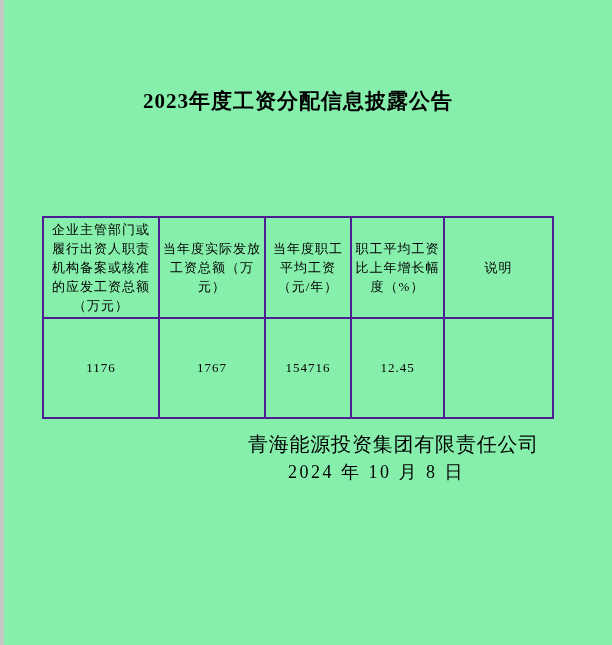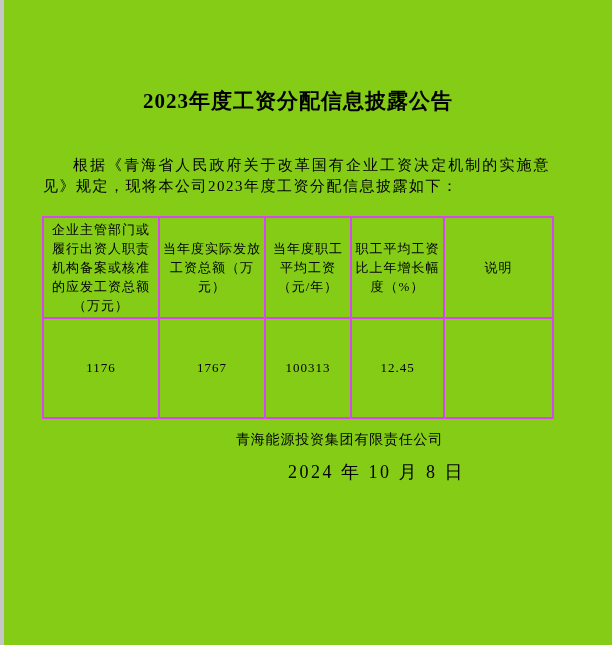--- a/index.html
+++ b/index.html
@@ -4,21 +4,21 @@
 <style>
   html, body {
     margin: 0;
     padding: 0;
     background: #ffffff;
   }
   .page {
     position: relative;
     width: 612px;
     height: 645px;
-    background: #84cc16;
+    background: #86efac;
     overflow: hidden;
     font-family: "Liberation Serif", "DejaVu Serif", serif;
     color: #000000;
   }
   .edge-strip {
     position: absolute;
     left: 0;
     top: 0;
     width: 4px;
     height: 645px;
@@ -48,21 +48,21 @@
   }
   table.doc-table {
     position: absolute;
     top: 216px;
     left: 42px;
     width: 510px;
     border-collapse: collapse;
     table-layout: fixed;
   }
   .doc-table th, .doc-table td {
-    border: 2px solid #d946ef;
+    border: 2px solid #4c1d95;
     text-align: center;
     vertical-align: middle;
     font-weight: normal;
     padding: 2px 3px;
     overflow: hidden;
   }
   .doc-table tr.header-row th {
     height: 92px;
     font-size: 13px;
     line-height: 19px;
@@ -71,21 +71,22 @@
   .doc-table tr.data-row td {
     height: 94px;
     font-size: 13px;
     letter-spacing: 1px;
   }
   .sign-company {
     position: absolute;
     top: 431px;
     left: 236px;
     width: 315px;
-    font-size: 14px;
+    text-align: center;
+    font-size: 20px;
     letter-spacing: 0.8px;
     white-space: nowrap;
   }
   .sign-date {
     position: absolute;
     top: 460px;
     left: 219px;
     width: 315px;
     text-align: center;
     font-size: 18px;
@@ -95,42 +96,41 @@
 </style>
 </head>
 <body>
 
 <div class="page">
 
   <div class="edge-strip"></div>
 
   <div class="doc-title">2023年度工资分配信息披露公告</div>
 
-  <div class="doc-intro">根据《青海省人民政府关于改革国有企业工资决定机制的实施意见》规定，现将本公司2023年度工资分配信息披露如下：</div>
 
   <table class="doc-table">
     <colgroup>
       <col style="width:116px">
       <col style="width:106px">
       <col style="width:86px">
       <col style="width:93px">
       <col style="width:109px">
     </colgroup>
     <tbody>
       <tr class="header-row">
         <th>企业主管部门或履行出资人职责机构备案或核准的应发工资总额（万元）</th>
         <th>当年度实际发放工资总额（万元）</th>
         <th>当年度职工平均工资（元/年）</th>
         <th>职工平均工资比上年增长幅度（%）</th>
         <th>说明</th>
       </tr>
       <tr class="data-row">
         <td>1176</td>
         <td>1767</td>
-        <td>100313</td>
+        <td>154716</td>
         <td>12.45</td>
         <td></td>
       </tr>
     </tbody>
   </table>
 
   <div class="sign-company">青海能源投资集团有限责任公司</div>
 
   <div class="sign-date">2024 年 10 月 8 日</div>
 

